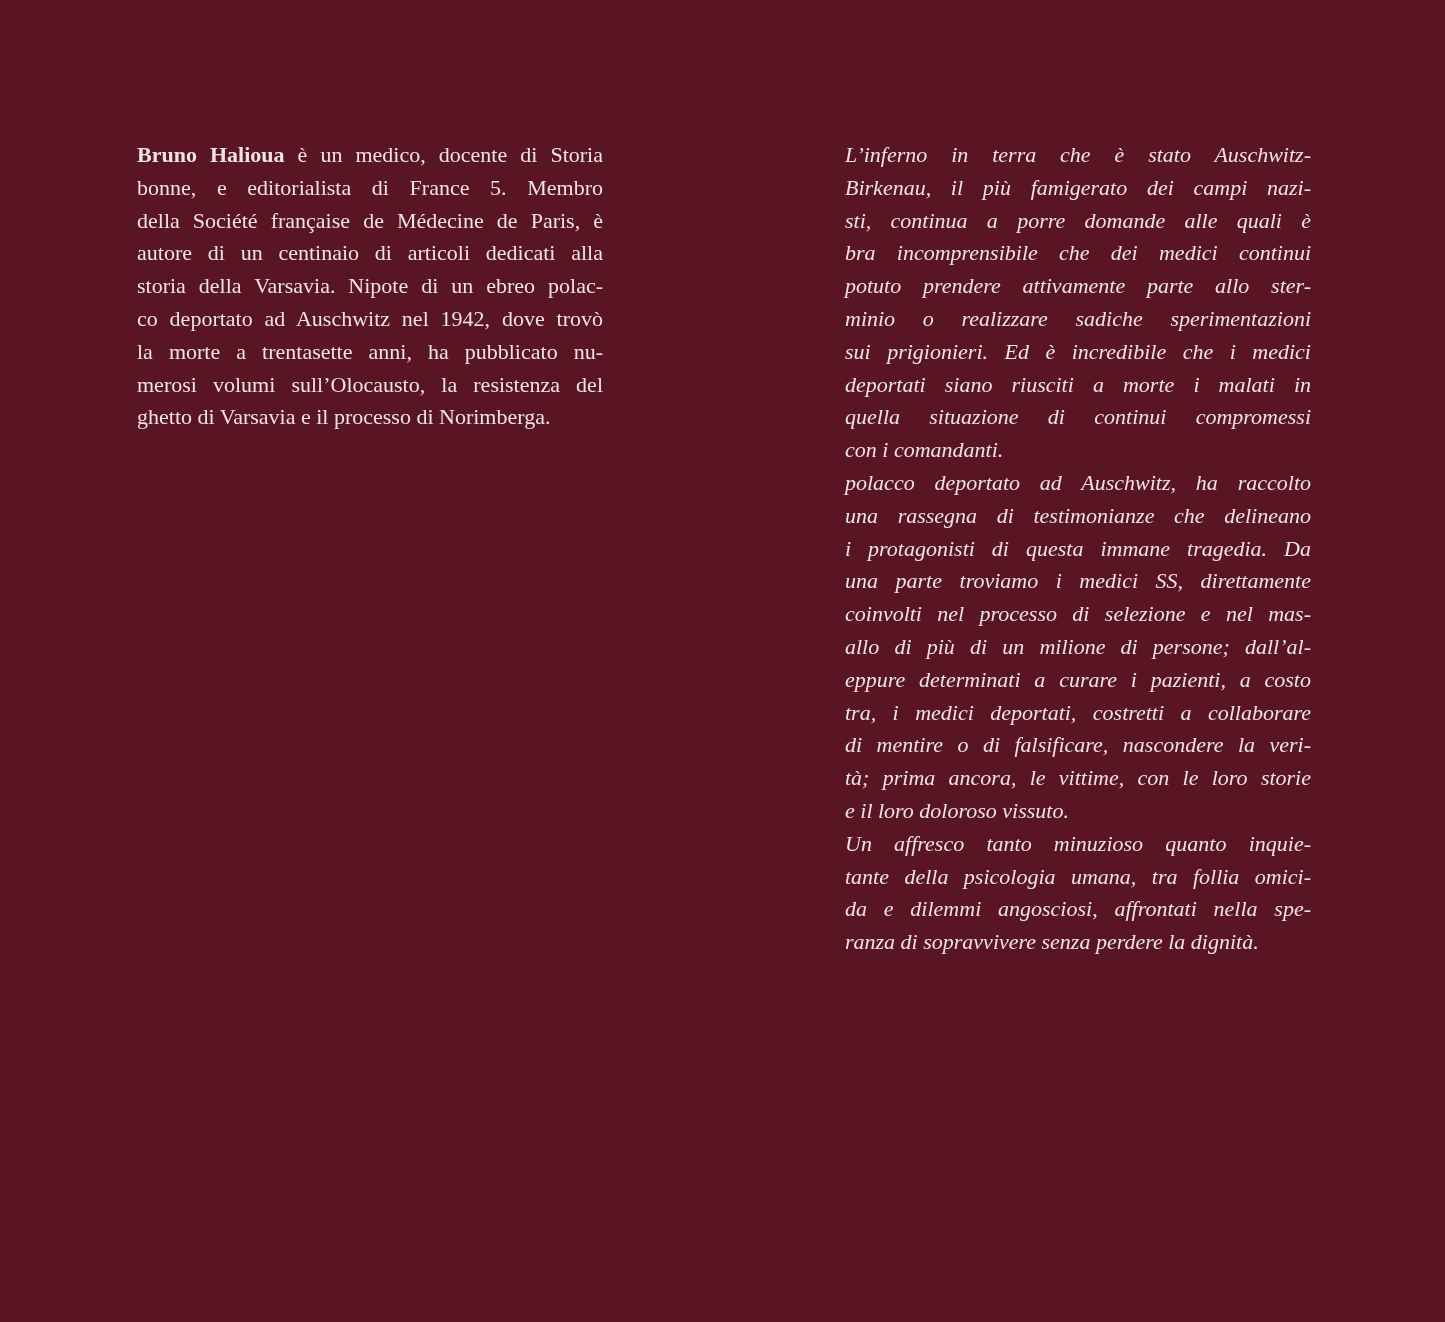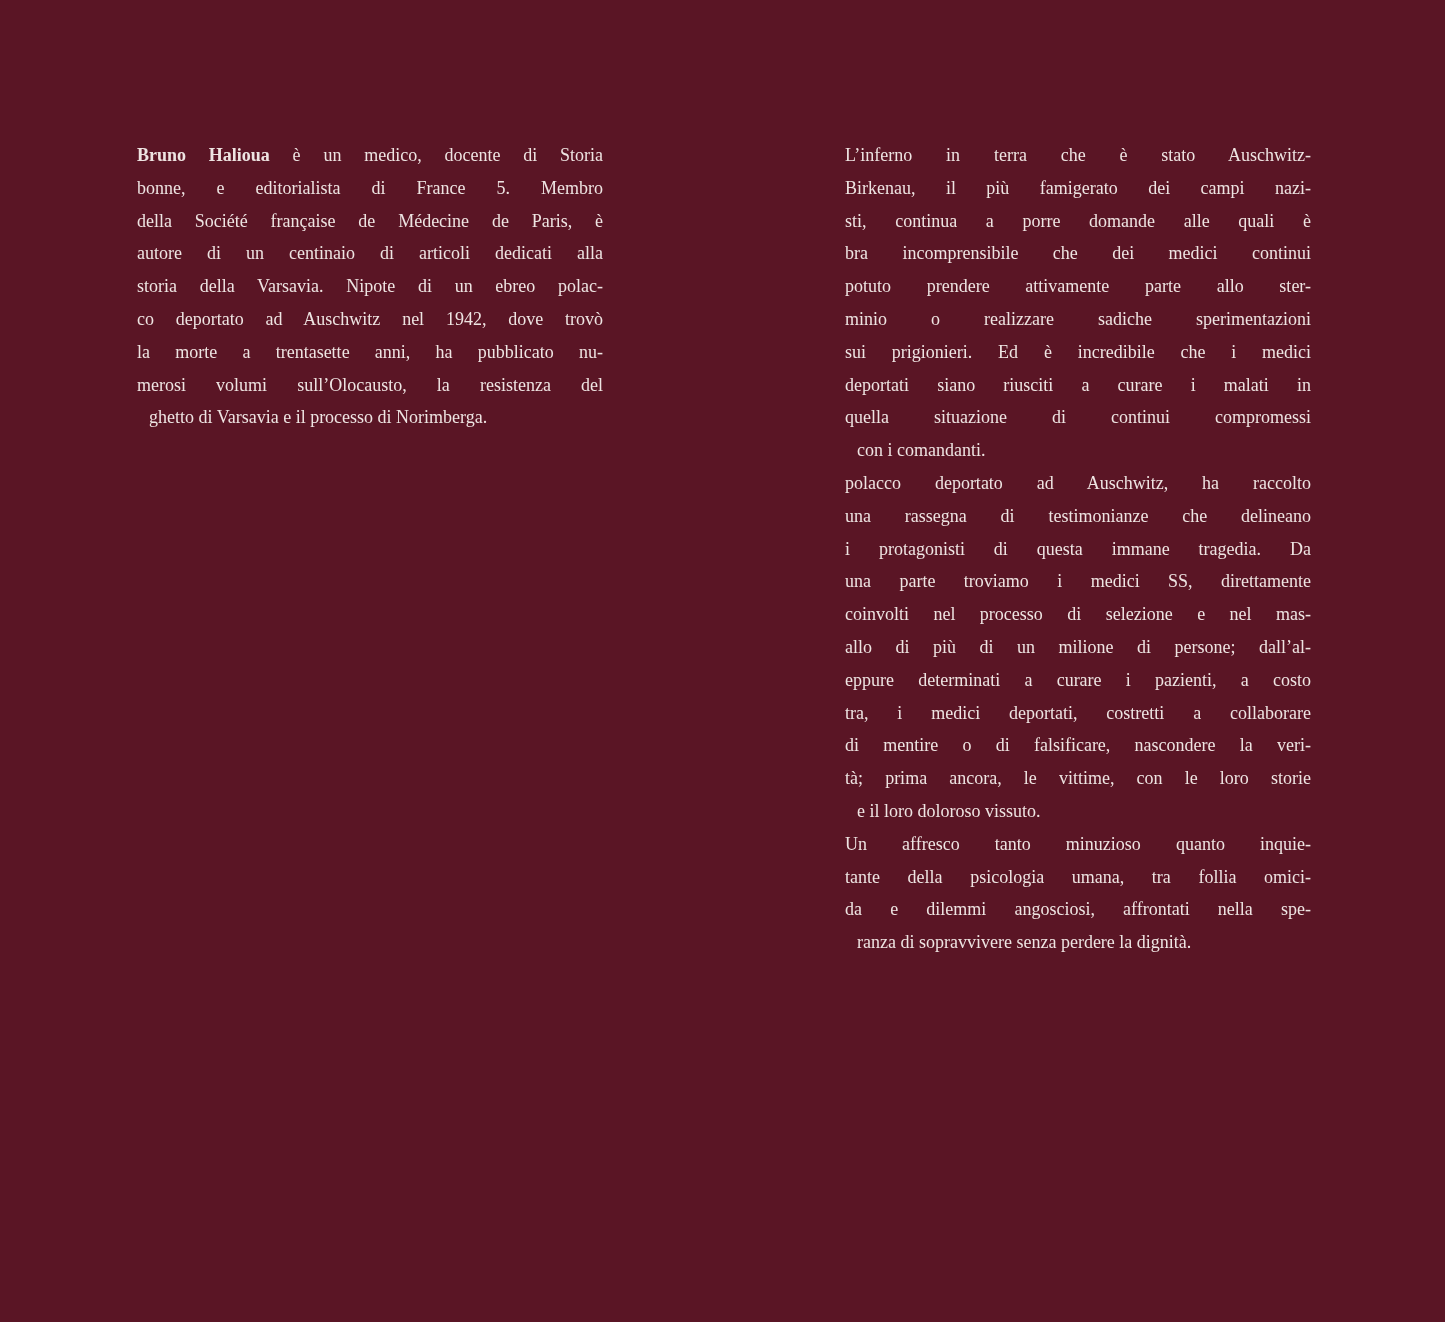--- a/index.html
+++ b/index.html
@@ -14,32 +14,31 @@
     height: 1322px;
     background: var(--bg);
     color: var(--fg);
     font-family: "Liberation Serif", "DejaVu Serif", serif;
     overflow: hidden;
   }
   .column {
     position: absolute;
     top: 139px;
     width: 466px;
-    font-size: 18px;
+    font-size: 22px;
     line-height: 32.8px;
   }
   .col-left  { left: 137px; }
-  .col-right { left: 845px; }
+  .col-right { left: 845px; font-style: italic; }
   .line {
     text-align: justify;
     text-align-last: justify;
   }
   .line-last {
     text-align-last: left;
-    margin-left: 12px;
   }
   strong { font-weight: bold; }
 </style>
 </head>
 <body>
 
 <div class="page">
 
   <section class="column col-left">
     <div class="line"><strong>Bruno Halioua</strong><span> è un medico, docente di Storia</span></div>
@@ -57,21 +56,21 @@
 
   <section class="column col-right">
     <div>
         <div class="line">L’inferno in terra che è stato Auschwitz-</div>
         <div class="line">Birkenau, il più famigerato dei campi nazi-</div>
         <div class="line">sti, continua a porre domande alle quali è</div>
         <div class="line">bra incomprensibile che dei medici continui</div>
         <div class="line">potuto prendere attivamente parte allo ster-</div>
         <div class="line">minio o realizzare sadiche sperimentazioni</div>
         <div class="line">sui prigionieri. Ed è incredibile che i medici</div>
-        <div class="line">deportati siano riusciti a curare i malati in</div>
+        <div class="line">deportati siano riusciti a morte i malati in</div>
         <div class="line">quella situazione di continui compromessi</div>
         <div class="line line-last">con i comandanti.</div>
       </div>
     <div>
         <div class="line">polacco deportato ad Auschwitz, ha raccolto</div>
         <div class="line">una rassegna di testimonianze che delineano</div>
         <div class="line">i protagonisti di questa immane tragedia. Da</div>
         <div class="line">una parte troviamo i medici SS, direttamente</div>
         <div class="line">coinvolti nel processo di selezione e nel mas-</div>
         <div class="line">allo di più di un milione di persone; dall’al-</div>

